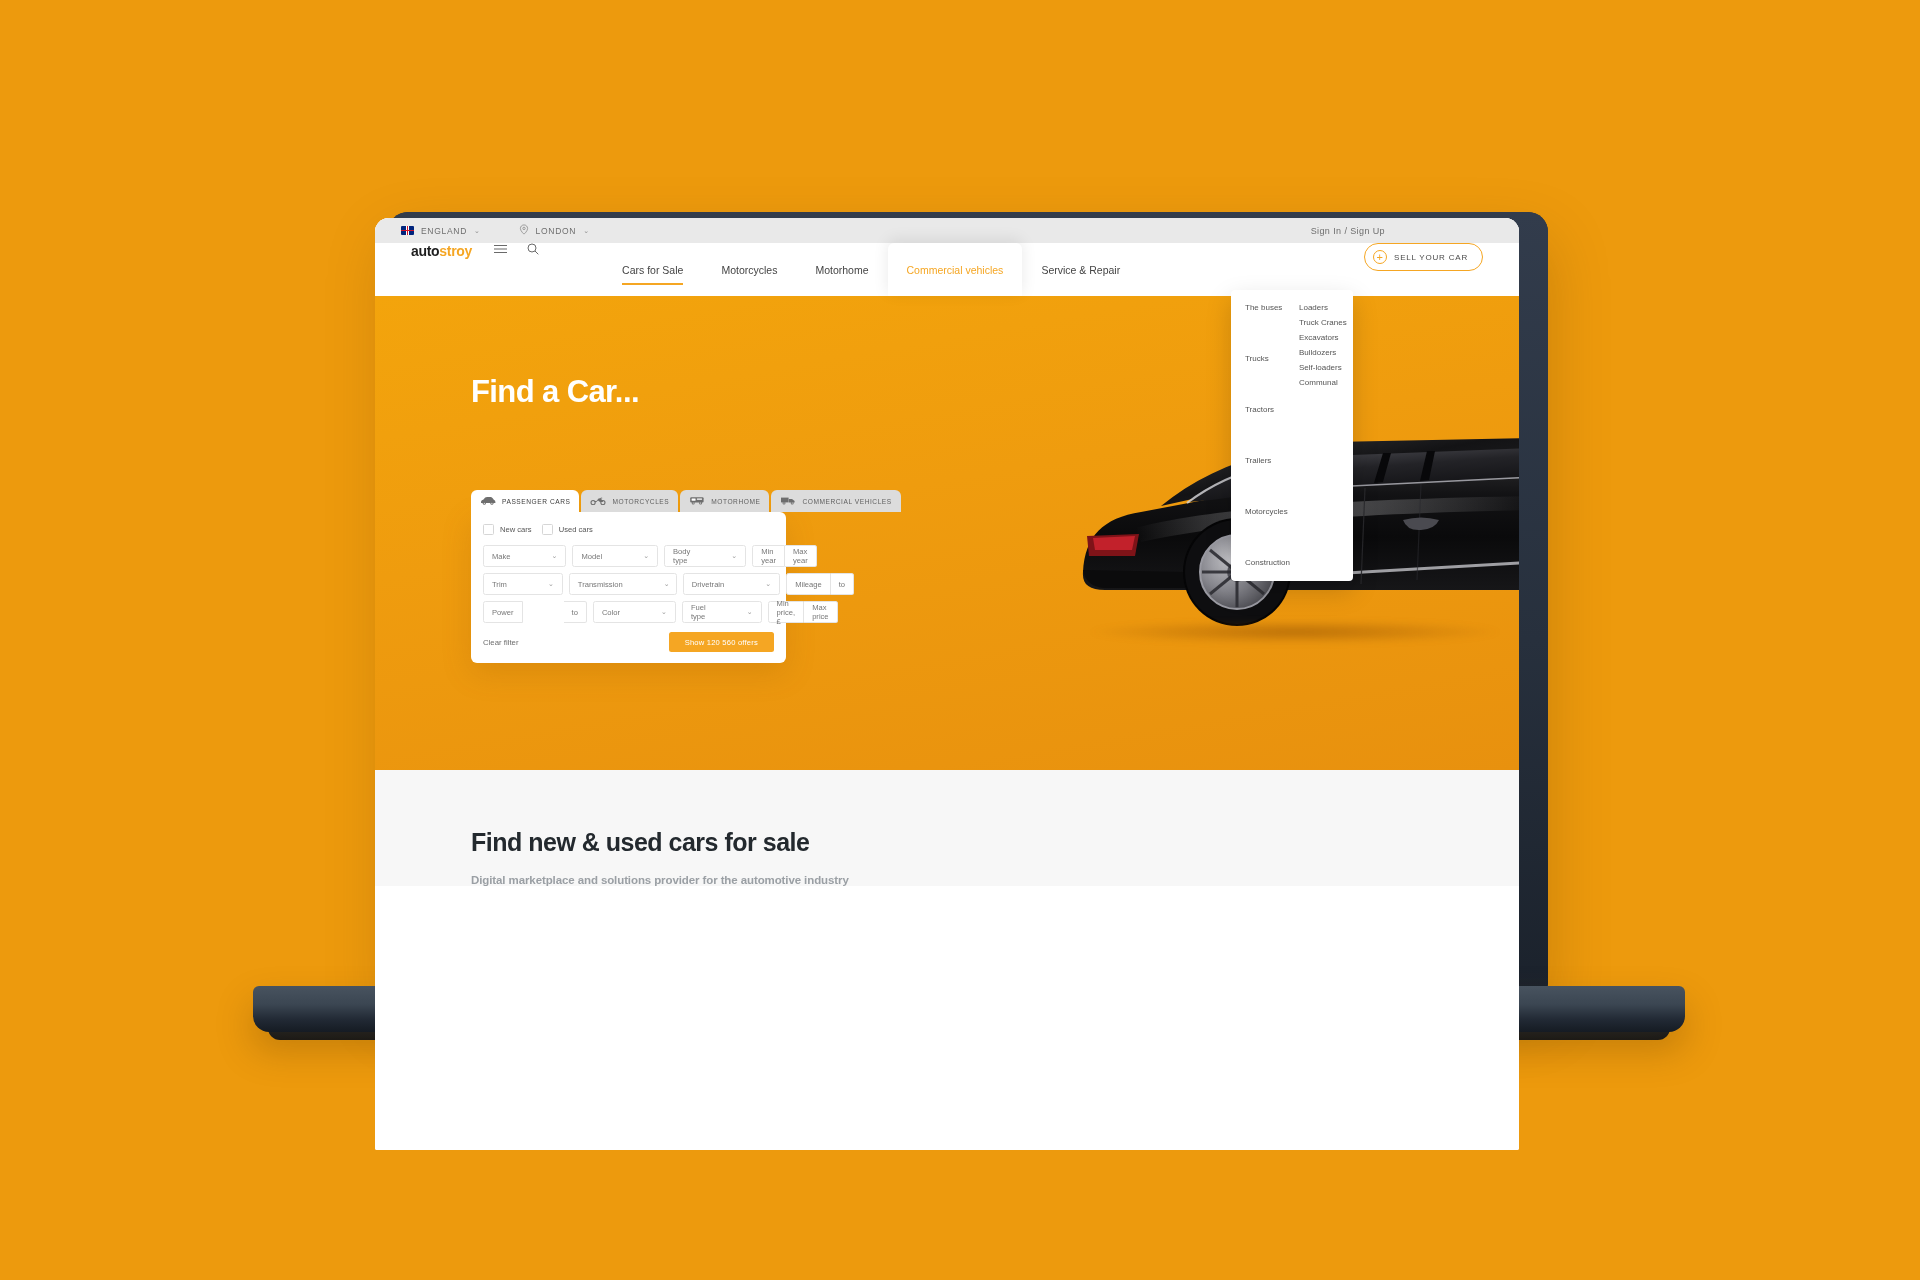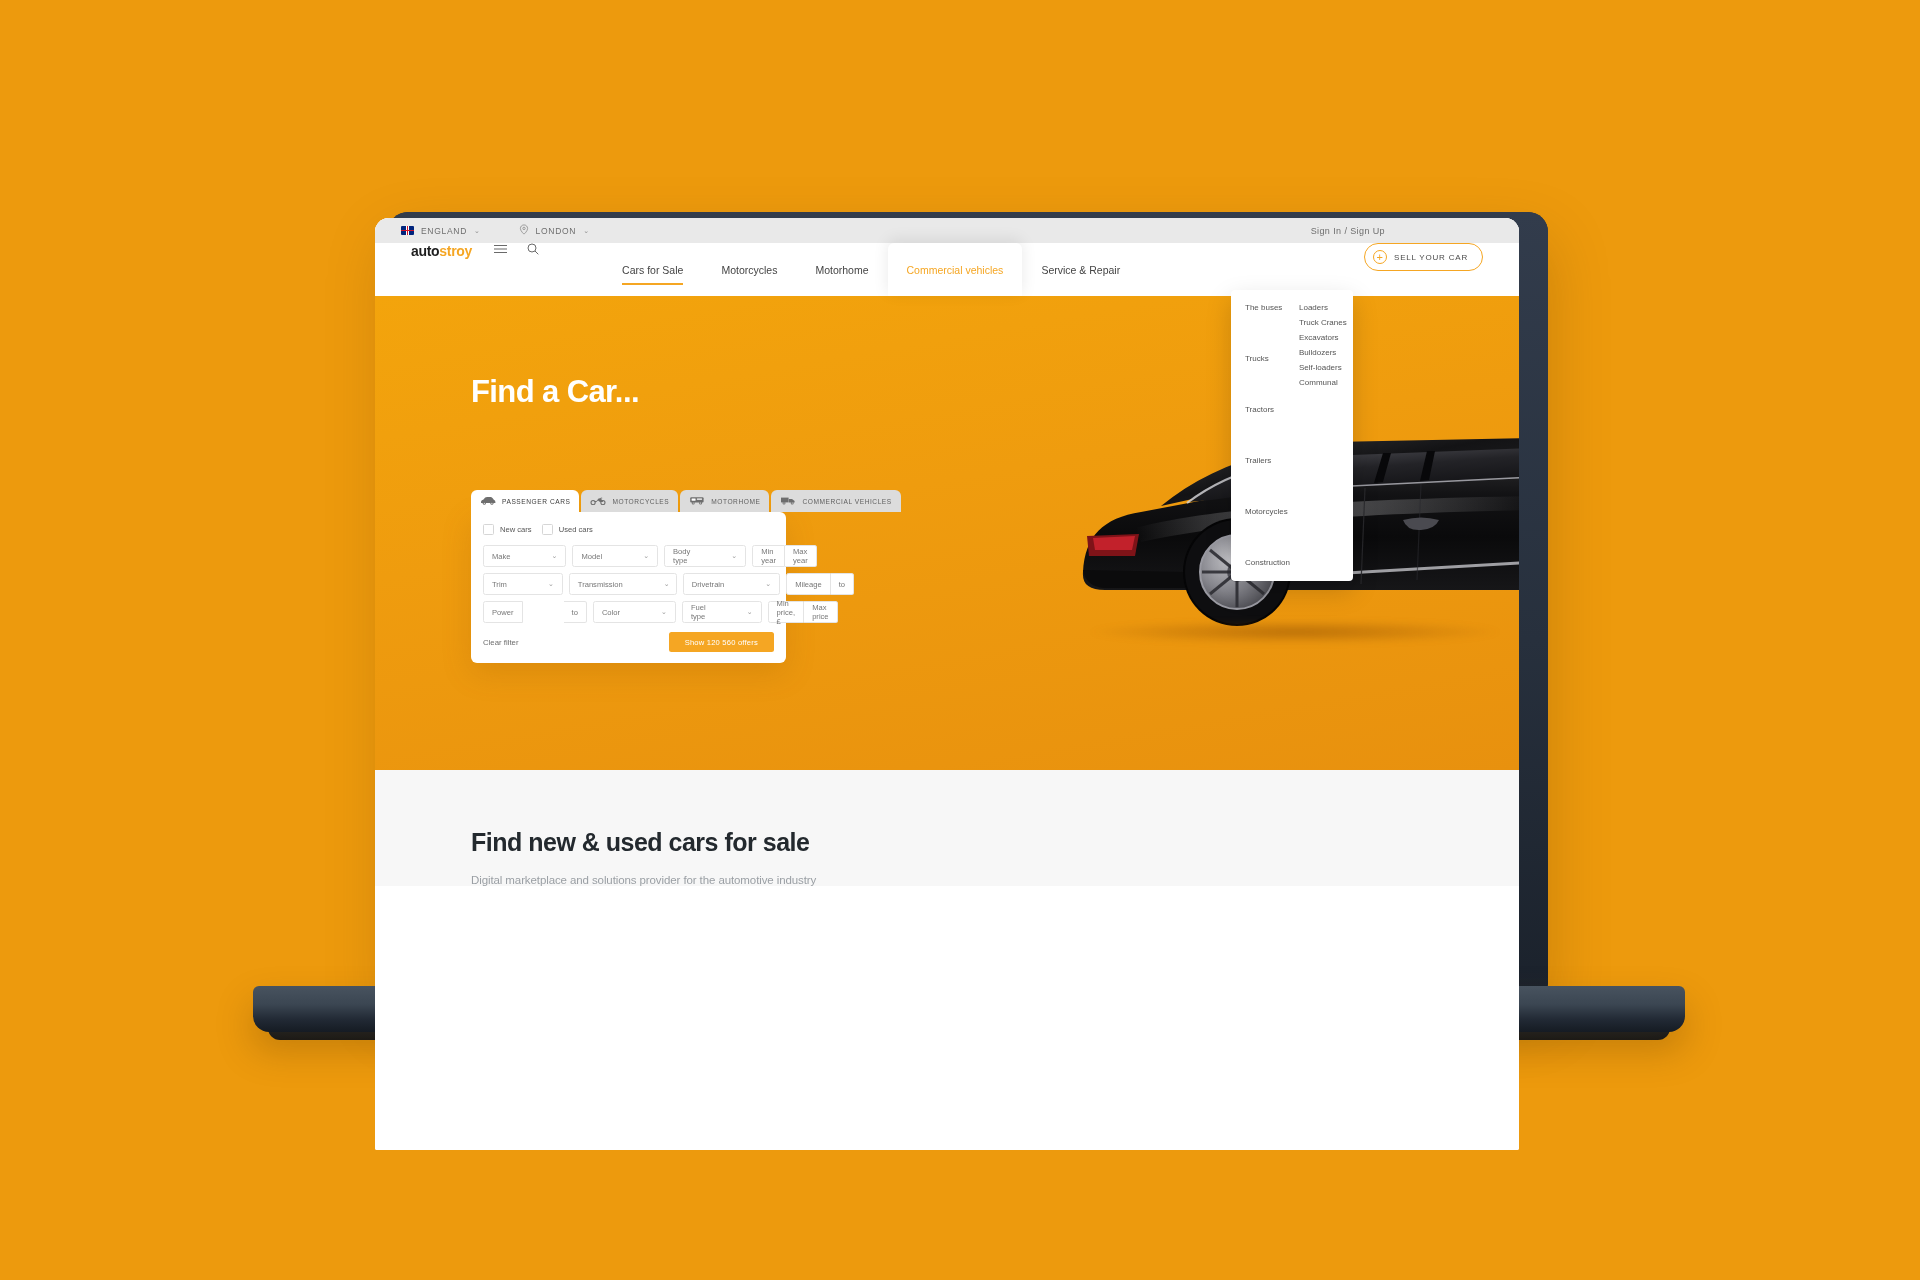--- a/index.html
+++ b/index.html
@@ -225,21 +225,21 @@
   }
 
   
   .bottom{
     background:#f7f7f7; height:auto; padding:58px 96px 0 96px;
   }
   .bottom h2{
     font-size:25px; font-weight:700; color:#23292e; letter-spacing:-.5px;
   }
   .bottom p{
-    margin-top:17px; font-size:11.5px; font-weight:400; color:#9a9fa4; letter-spacing:-.1px;
+    margin-top:17px; font-size:11.5px; font-weight:700; color:#9a9fa4; letter-spacing:-.1px;
   }
 </style>
 </head>
 <body>
 
 <div id="laptop-mockup">
 
   <div class="laptop-lid"></div>
   <div class="laptop-base-lip"></div>
   <div class="laptop-base"></div>

